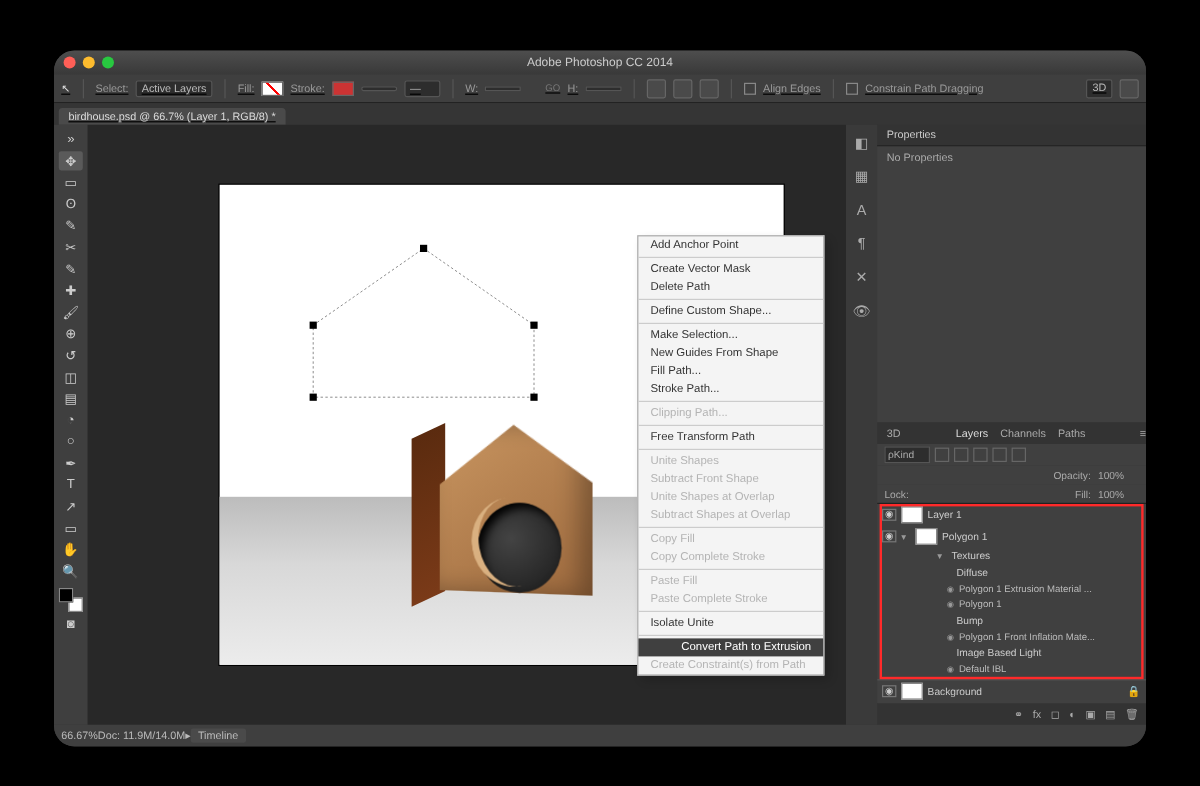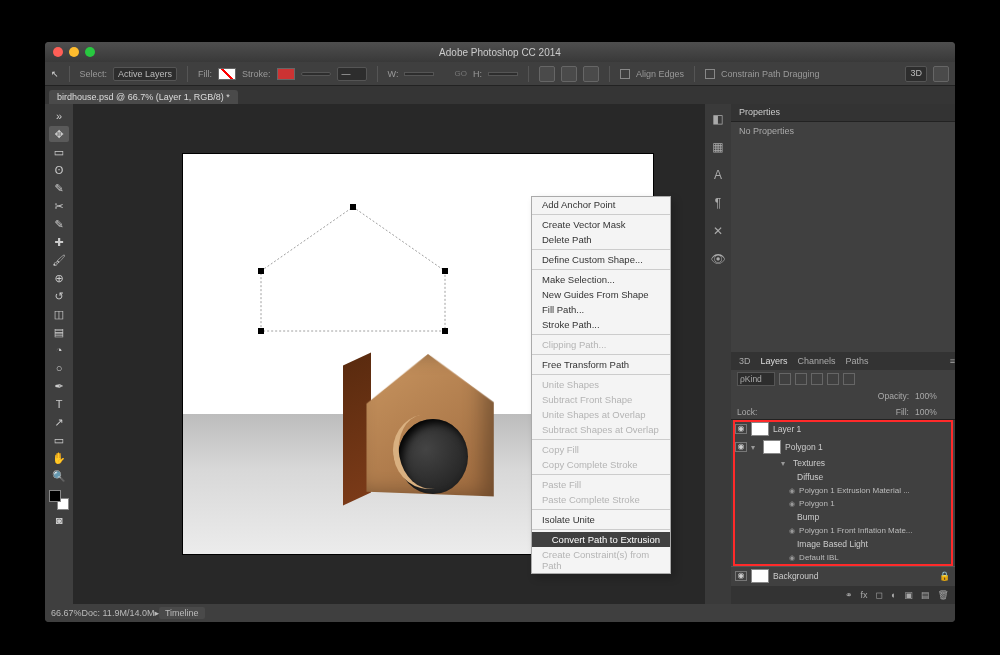--- a/index.html
+++ b/index.html
@@ -1,17 +1,17 @@
 <!DOCTYPE html>
 <html><head>
 <meta charset="utf-8">
 <style>
 * { margin:0; padding:0; box-sizing:border-box; font-family:"Lucida Grande","Segoe UI",sans-serif; }
 body { background:#000; width:1000px; height:655px; position:relative; overflow:hidden; }
-.window { position:absolute; left:45px; top:42px; width:910px; height:580px; background:#3a3a3a; border-radius:4px; box-shadow:0 10px 30px rgba(0,0,0,0.6); overflow:hidden; }
+.window { position:absolute; left:45px; top:42px; width:910px; height:580px; background:#3a3a3a; border-radius:17px; box-shadow:0 10px 30px rgba(0,0,0,0.6); overflow:hidden;text-decoration:underline; }
 .titlebar { height:20px; background:linear-gradient(#4e4e4e,#393939); display:flex; align-items:center; position:relative; }
 .traffic { display:flex; gap:6px; margin-left:8px; }
 .traffic span { width:10px; height:10px; border-radius:50%; display:block; }
 .tr-close { background:#ff5f57; } .tr-min { background:#febc2e; } .tr-max { background:#28c840; }
 .titletext { position:absolute; left:0; right:0; text-align:center; color:#ccc; font-size:10px; }
 .optbar { height:24px; background:#3f3f3f; border-bottom:1px solid #222; display:flex; align-items:center; padding:0 6px; color:#bbb; font-size:9px; gap:6px; }
 .optbar .sep { width:1px; height:16px; background:#555; margin:0 4px; }
 .optbar .lbl { color:#999; }
 .optbar .dd { background:#2d2d2d; border:1px solid #555; padding:1px 4px; border-radius:2px; }
 .optbar .swatch { width:18px; height:12px; border:1px solid #666; }
@@ -33,32 +33,32 @@
 .canvas-area { flex:1; background:#282828; position:relative; }
 .canvas { position:absolute; left:110px; top:50px; width:470px; height:400px; background:#fff; box-shadow:0 0 0 1px #000; }
 .reflection { position:absolute;left:0;right:0;bottom:0;height:140px;background:linear-gradient(to bottom,#bcbcbc,#d8d8d8 40%,#ececec); }
 .birdhouse { position:absolute; left:160px; top:170px; width:170px; height:180px; }
 .bh-body { position:absolute; left:20px; top:30px; width:130px; height:140px; background:linear-gradient(145deg,#c89560,#9e6a3e); transform:perspective(400px) rotateY(-12deg); clip-path:polygon(50% 0%, 100% 35%, 100% 100%, 0% 100%, 0% 35%); box-shadow:inset -10px 0 20px rgba(0,0,0,0.3); }
 .bh-side { position:absolute; left:0; top:35px; width:28px; height:140px; background:linear-gradient(#5b2b0f,#7a3a18); transform:skewY(-25deg); }
 .bh-hole { position:absolute; left:55px; top:95px; width:70px; height:75px; border-radius:50%; background:radial-gradient(circle at 40% 40%,#444,#1a1a1a); box-shadow:inset 4px 4px 8px #000; }
 .bh-holehl { position:absolute; left:50px; top:90px; width:70px; height:75px; border-radius:50%; border-left:6px solid #d9b080; transform:rotate(-10deg);}
 .path-box { position:absolute; left:70px; top:45px; width:200px; height:140px; }
 .path-box svg { width:100%; height:100%; }
-.context-menu { position:absolute; left:458px; top:92px; width:140px; background:#f4f4f4; border:1px solid #aaa; box-shadow:4px 4px 8px rgba(0,0,0,0.2); font-size:9.5px; color:#333; }
+.context-menu { position:absolute; left:458px; top:92px; width:156px; background:#f4f4f4; border:1px solid #aaa; box-shadow:4px 4px 8px rgba(0,0,0,0.2); font-size:9.5px; color:#333; }
 .context-menu .mi { padding:2px 10px; }
 .context-menu .mi.dis { color:#b4b4b4; }
 .context-menu hr { border:none; border-top:1px solid #ccc; margin:2px 0; }
 .context-menu .sel { background:#404040; color:#fff;text-align:right; }
 .rightdock { width:26px; background:#3a3a3a; display:flex; flex-direction:column; align-items:center; padding-top:6px; gap:10px; }
 .rightdock .ricon { width:18px;height:18px;color:#aaa;font-size:12px;display:flex;align-items:center;justify-content:center; }
 .panels { width:224px; display:flex; flex-direction:column; }
 .panel-tab { height:18px; background:#333; color:#ccc; font-size:9px; padding:3px 8px; border-bottom:1px solid #222; }
 .prop-body { flex:0 0 230px; background:#404040; padding:4px 8px; color:#aaa; font-size:9px; }
 .extra-strip { height:18px; background:#333; display:flex; gap:10px; align-items:center; padding-left:8px; color:#aaa; font-size:9px; }
-.extra-strip .on{color:#ddd;}
+.extra-strip .on{color:#ddd;margin-left:36px;}
 .layers-opts { height:18px; background:#404040; display:flex; align-items:center; gap:4px; padding:0 6px; color:#aaa; font-size:8.5px; }
 .layers-opts .kind{background:#2d2d2d;border:1px solid #555;width:38px;padding:1px 2px;}
 .layers-opts .ficon{width:12px;height:12px;border:1px solid #666;}
 .layers-row2 { height:16px; background:#404040; display:flex; align-items:center; gap:6px; padding:0 6px; color:#aaa; font-size:8.5px; }
 .layers-row3 { height:16px; background:#404040; display:flex; align-items:center; gap:6px; padding:0 6px; color:#aaa; font-size:8.5px; border-bottom:1px solid #222; }
 .layers-body { flex:1; background:#404040; position:relative; overflow:hidden; }
 .hl-box { position:absolute; left:2px; right:2px; top:0; bottom:20px; border:2px solid #ff2a2a; pointer-events:none; }
 .layer-row { display:flex; align-items:center; padding:2px 4px; color:#ccc; font-size:8.5px; gap:4px; }
 .layer-row .eye{width:12px;height:10px;border:1px solid #777;color:#ccc;font-size:8px;text-align:center;line-height:8px;}
 .layer-row .thumb{width:18px;height:14px;background:#fff;border:1px solid #888;}

